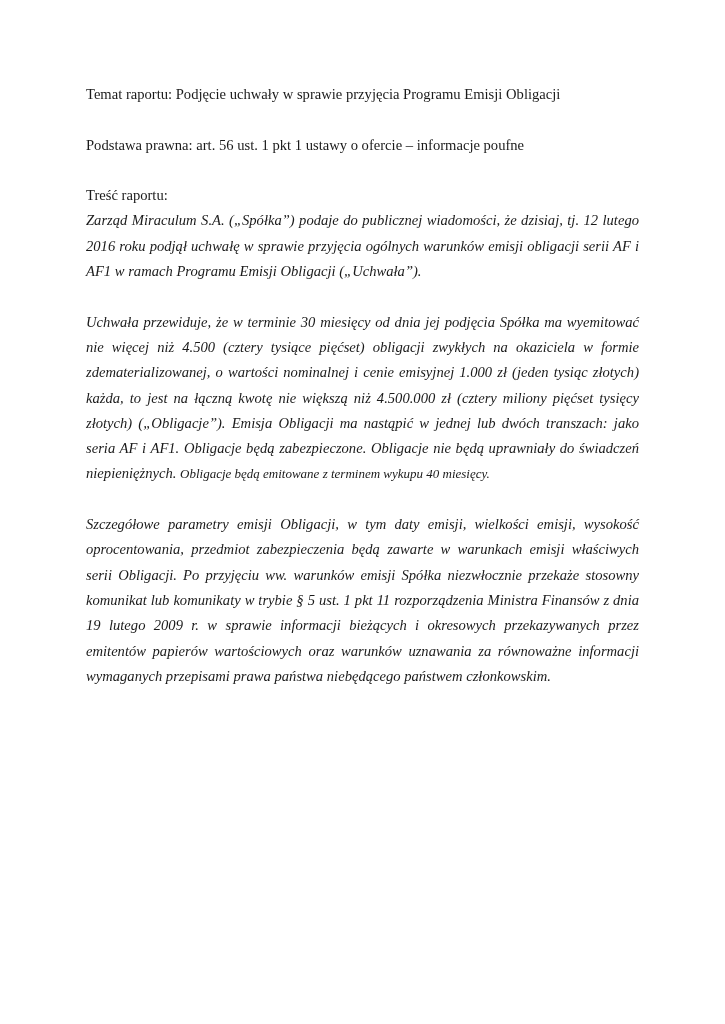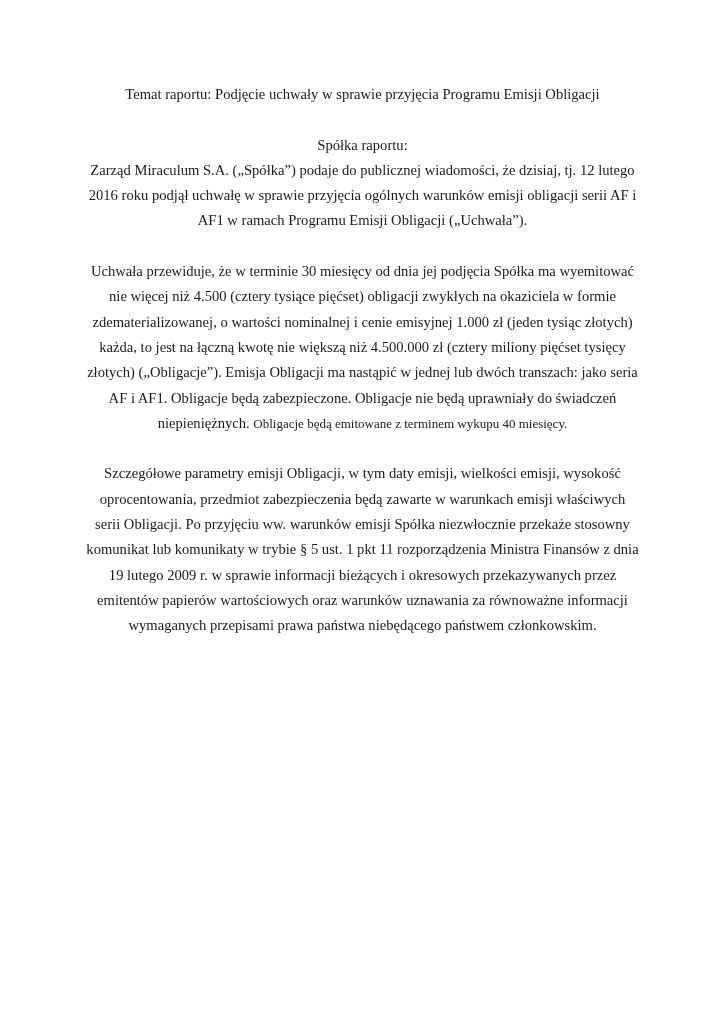--- a/index.html
+++ b/index.html
@@ -20,42 +20,43 @@
     padding: 82px 86px 0 86px;
     font-family: "Liberation Serif", "DejaVu Serif", serif;
     font-size: 14.6px;
     line-height: 25.3px;
     color: #1a1a1a;
     -webkit-font-smoothing: antialiased;
   }
   .page p {
     margin: 0 0 25.3px 0;
     padding: 0;
-    text-align: center;
   }
   .page p.no-gap {
     margin-bottom: 0;
   }
   .body-par {
     text-align: justify;
     text-justify: inter-word;
+    font-style: italic;
   }
   .small-note {
     font-size: 13px;
   }
 </style>
 </head>
 <body>
 
 <div class="page">
 
   <p class="line">Temat raportu: Podjęcie uchwały w sprawie przyjęcia Programu Emisji Obligacji</p>
 
+  <p class="line">Podstawa prawna: art. 56 ust. 1 pkt 1 ustawy o ofercie – informacje poufne</p>
 
-  <p class="line no-gap">Spółka raportu:</p>
+  <p class="line no-gap">Treść raportu:</p>
 
   <p class="body-par">Zarząd Miraculum S.A. („Spółka”) podaje do publicznej wiadomości, że dzisiaj, tj. 12 lutego 2016 roku podjął uchwałę w sprawie przyjęcia ogólnych warunków emisji obligacji serii AF i AF1 w ramach Programu Emisji Obligacji („Uchwała”).</p>
 
   <p class="body-par">
     <span>Uchwała przewiduje, że w terminie 30 miesięcy od dnia jej podjęcia Spółka ma wyemitować nie więcej niż 4.500 (cztery tysiące pięćset) obligacji zwykłych na okaziciela w formie zdematerializowanej, o wartości nominalnej i cenie emisyjnej 1.000 zł (jeden tysiąc złotych) każda, to jest na łączną kwotę nie większą niż 4.500.000 zł (cztery miliony pięćset tysięcy złotych) („Obligacje”). Emisja Obligacji ma nastąpić w jednej lub dwóch transzach: jako seria AF i AF1. Obligacje będą zabezpieczone. Obligacje nie będą uprawniały do świadczeń niepieniężnych.</span>
     <span class="small-note">Obligacje będą emitowane z terminem wykupu 40 miesięcy.</span>
   </p>
 
   <p class="body-par">Szczegółowe parametry emisji Obligacji, w tym daty emisji, wielkości emisji, wysokość oprocentowania, przedmiot zabezpieczenia będą zawarte w warunkach emisji właściwych serii Obligacji. Po przyjęciu ww. warunków emisji Spółka niezwłocznie przekaże stosowny komunikat lub komunikaty w trybie § 5 ust. 1 pkt 11 rozporządzenia Ministra Finansów z dnia 19 lutego 2009 r. w sprawie informacji bieżących i okresowych przekazywanych przez emitentów papierów wartościowych oraz warunków uznawania za równoważne informacji wymaganych przepisami prawa państwa niebędącego państwem członkowskim.</p>
 

